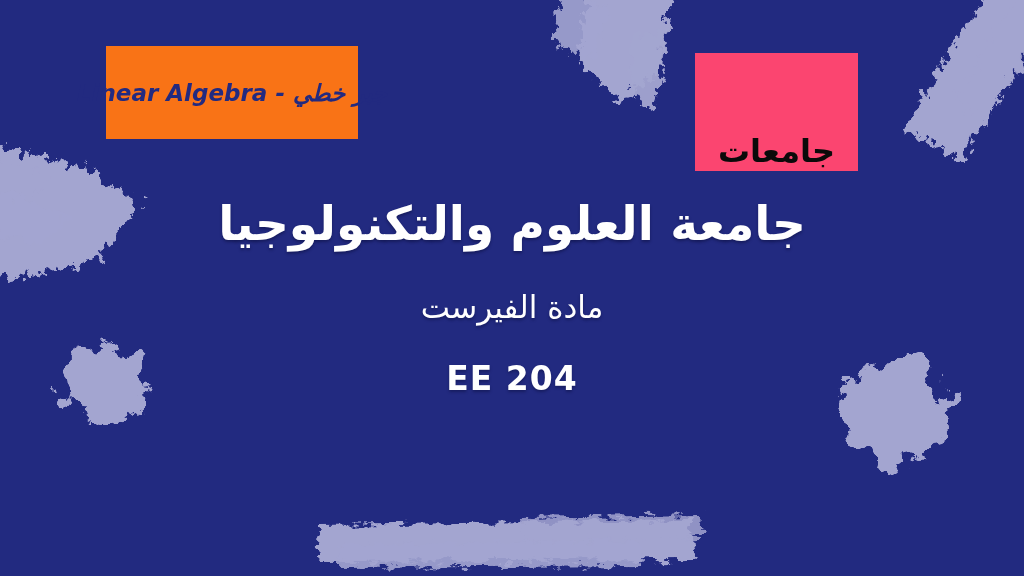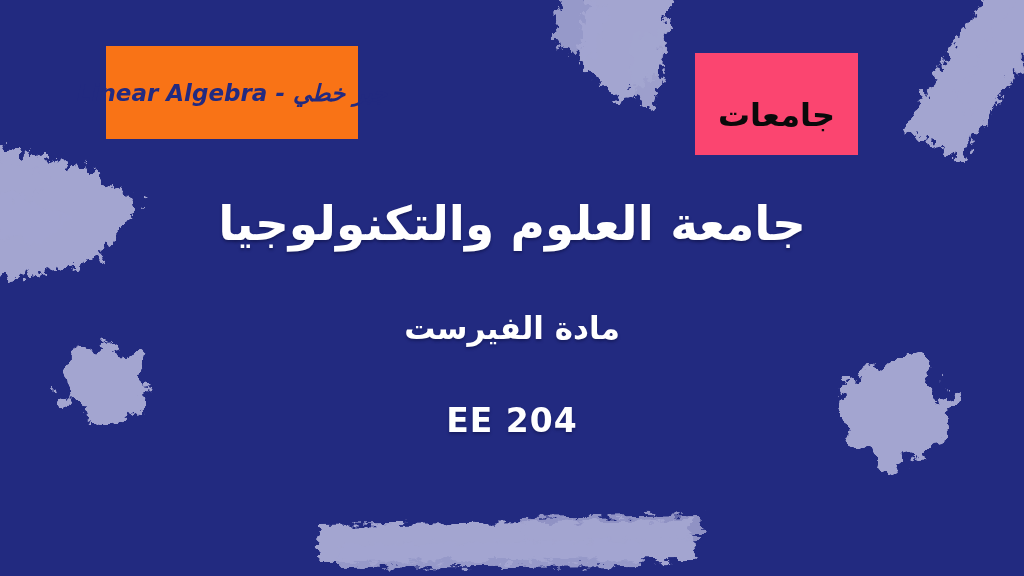--- a/index.html
+++ b/index.html
@@ -52,27 +52,27 @@
     white-space: nowrap;
     text-align: center;
   }
 
   
   .category-badge {
     position: absolute;
     left: 695px;
     top: 53px;
     width: 163px;
-    height: 102px;
+    height: 118px;
     background: #fb4570;
     display: flex;
     align-items: flex-end;
     justify-content: center;
     box-sizing: border-box;
-    padding-bottom: 24px;
+    padding-bottom: 4px;
   }
   .category-badge-text {
     color: #0a0a0a;
     font-family: "DejaVu Sans", "Liberation Sans", sans-serif;
     font-size: 32px;
     font-weight: 700;
     direction: rtl;
     white-space: nowrap;
     line-height: 1;
   }
@@ -81,21 +81,20 @@
   .content {
     position: absolute;
     left: 0;
     right: 0;
     top: 196px;
     display: flex;
     flex-direction: column;
     align-items: center;
     direction: rtl;
     text-align: center;
-    gap: 21px;
   }
 
   .university-name {
     color: #ffffff;
     font-family: "DejaVu Sans", "Liberation Sans", sans-serif;
     font-size: 47px;
     font-weight: 700;
     line-height: 1.18;
     white-space: nowrap;
     text-shadow: 0 2px 3px rgba(8,10,50,0.45);
@@ -110,21 +109,21 @@
     line-height: 1.2;
     white-space: nowrap;
     margin: 20px 0 0 0;
     text-shadow: 0 2px 3px rgba(8,10,50,0.4);
   }
 
   .course-name {
     color: #ffffff;
     font-family: "DejaVu Sans", "Liberation Sans", sans-serif;
     font-size: 31px;
-    font-weight: 700;
+    font-weight: 400;
     line-height: 1.2;
     white-space: nowrap;
     margin: 38px 0 0 0;
     text-shadow: 0 2px 3px rgba(8,10,50,0.4);
   }
 
   .course-code {
     color: #ffffff;
     font-family: "DejaVu Sans", "Liberation Sans", sans-serif;
     font-size: 33px;

